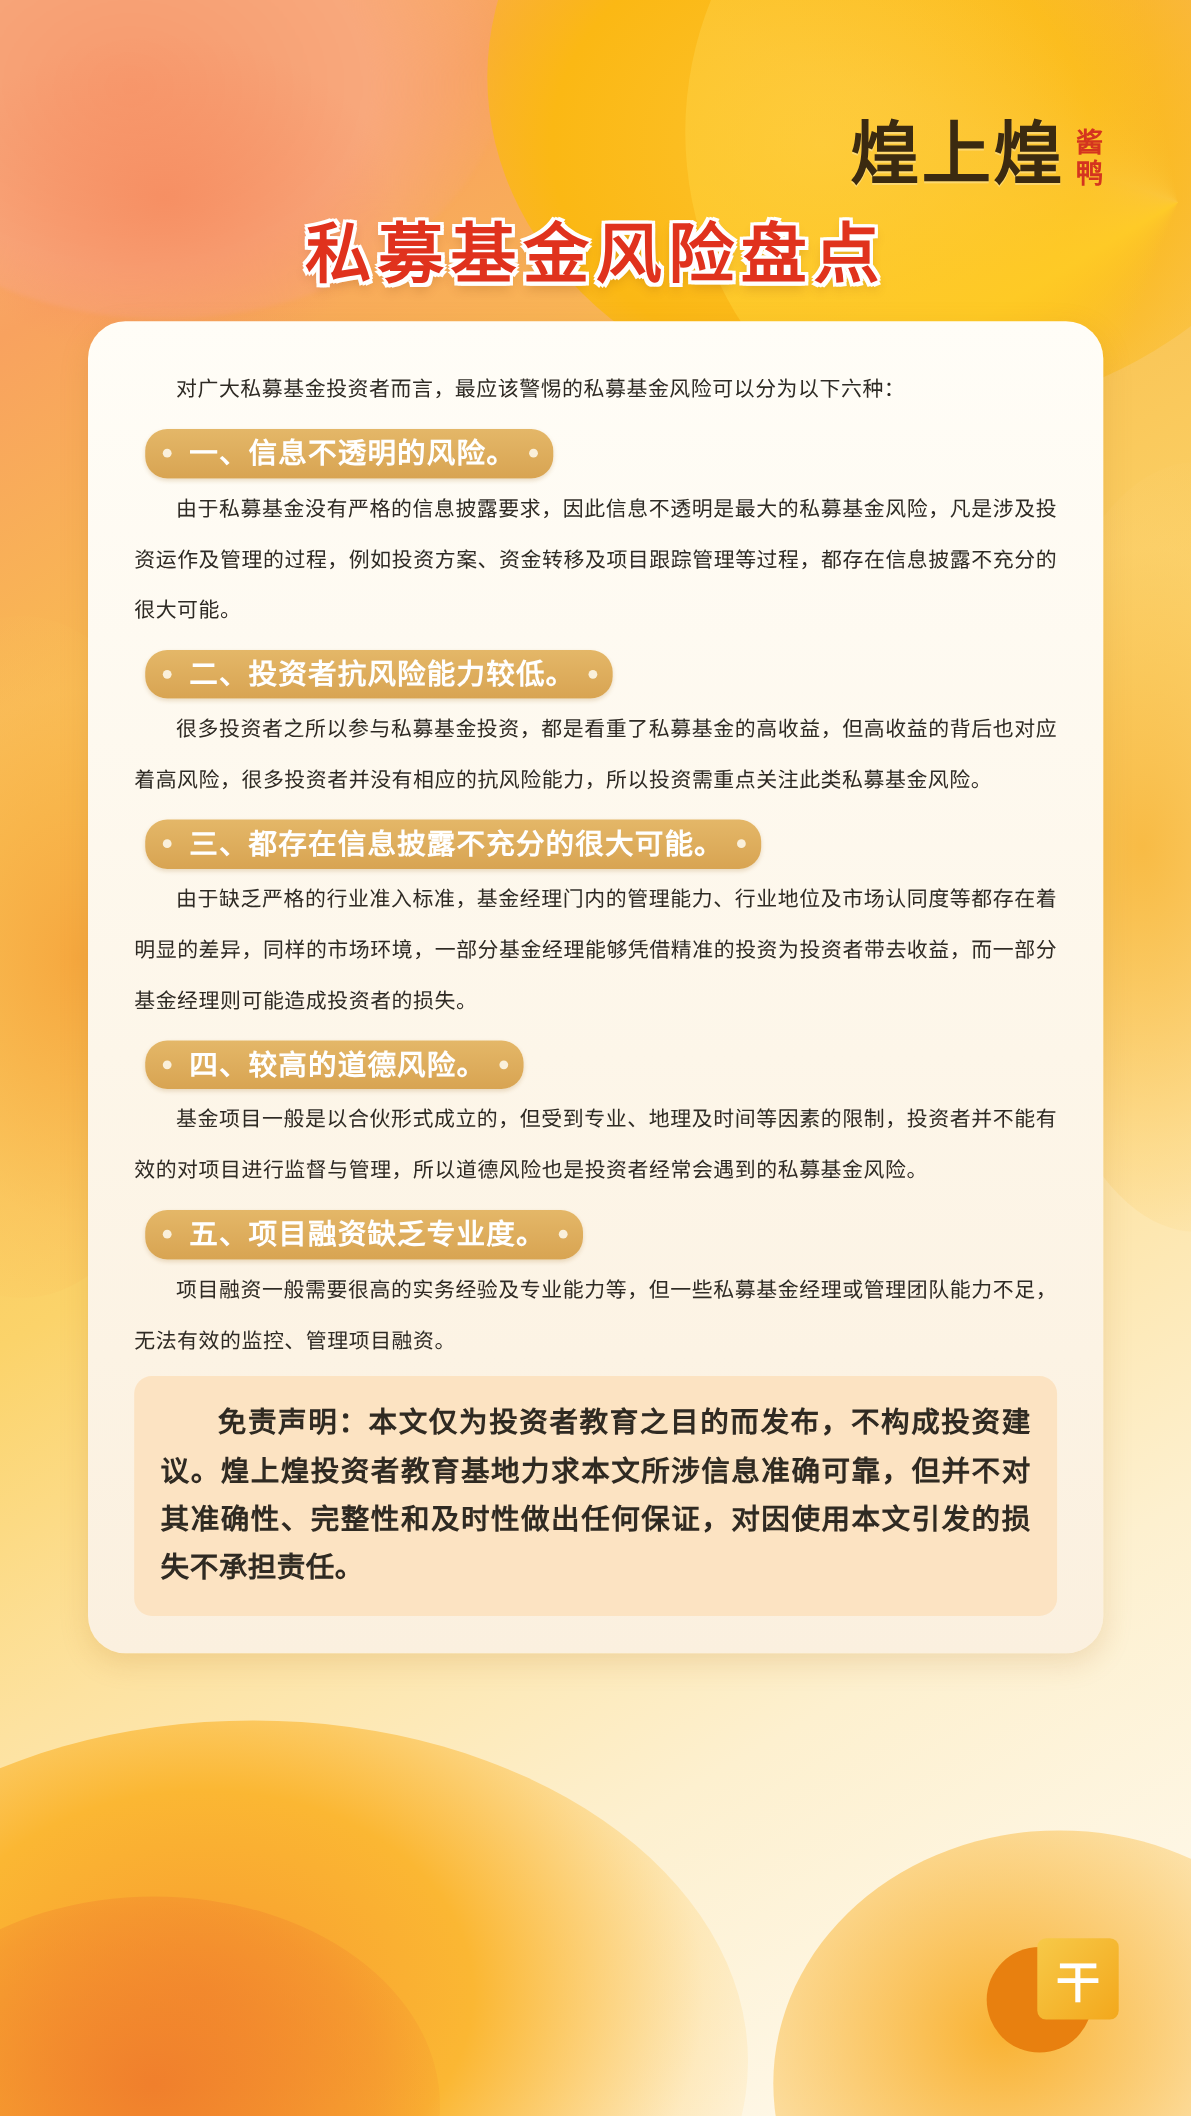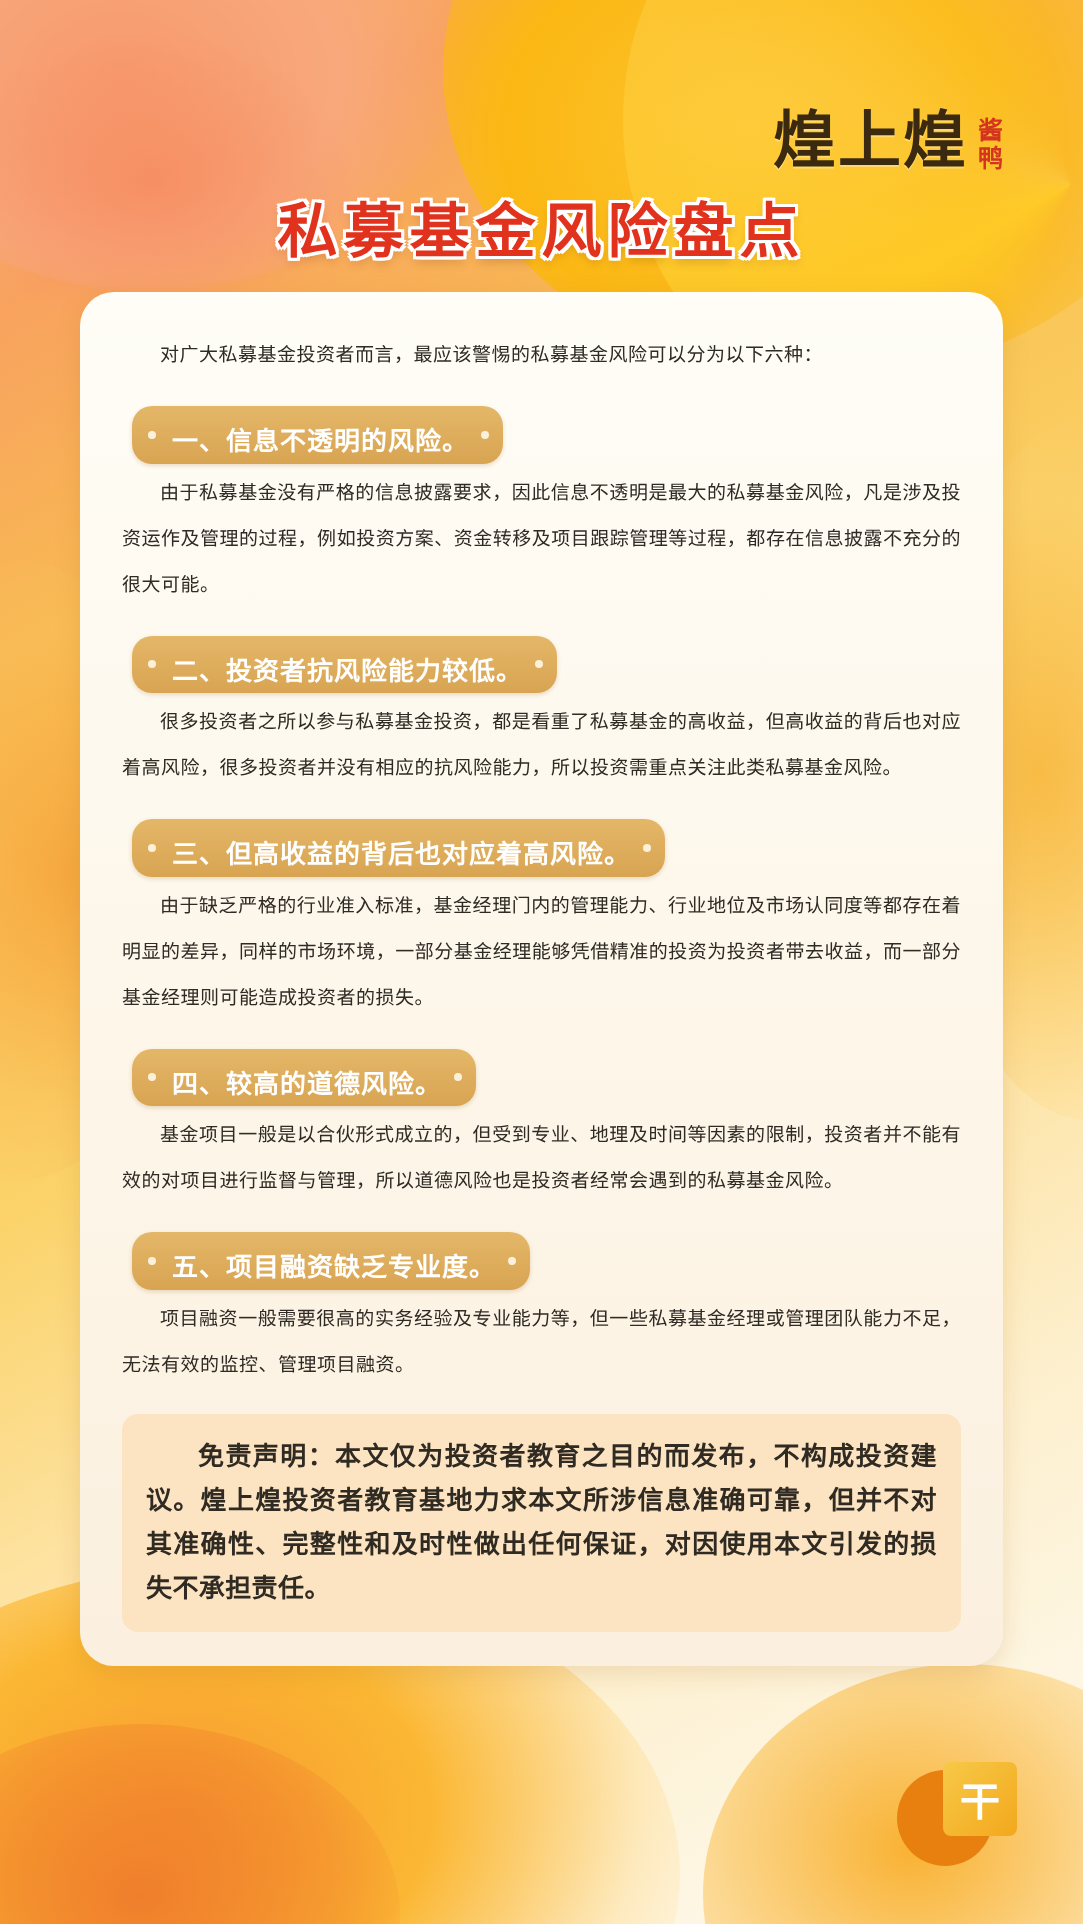--- a/index.html
+++ b/index.html
@@ -197,22 +197,22 @@
     color: #2e2a24;
     text-indent: 2em;
     margin: 0 0 4px 0;
     text-align: justify;
     letter-spacing: .5px;
   }
 
   .section-head {
     display: inline-block;
     position: relative;
-    margin: 24px 0 6px 10px;
-    padding: 19px 34px 6px 40px;
+    margin: 8px 0 6px 10px;
+    padding: 6px 34px 6px 40px;
     border-radius: 20px;
     background: linear-gradient(180deg, #e4b768 0%, #d8a452 100%);
     color: #ffffff;
     font-family: "Liberation Sans", "DejaVu Sans", sans-serif;
     font-weight: bold;
     font-size: 26px;
     letter-spacing: 1px;
     line-height: 1.25;
     box-shadow: 0 2px 4px rgba(160,110,30,.22);
   }
@@ -225,21 +225,21 @@
     margin-top: -4px;
     border-radius: 50%;
     background: #fbf3e2;
     opacity: .95;
   }
   .section-head::before { left: 16px; }
   .section-head::after { right: 14px; }
   .head-row { line-height: 0; }
 
   .disclaimer {
-    margin-top: 26px;
+    margin-top: 8px;
     background: #fce3c2;
     border-radius: 16px;
     padding: 20px 24px 22px 24px;
     font-family: "Liberation Sans", "DejaVu Sans", sans-serif;
     font-weight: bold;
     font-size: 26px;
     line-height: 44px;
     color: #2f2a22;
     text-align: justify;
     letter-spacing: .4px;
@@ -287,21 +287,21 @@
       <span class="section-head">一、信息不透明的风险。</span>
     </div>
     <p class="para">由于私募基金没有严格的信息披露要求，因此信息不透明是最大的私募基金风险，凡是涉及投资运作及管理的过程，例如投资方案、资金转移及项目跟踪管理等过程，都存在信息披露不充分的很大可能。</p>
 
     <div class="head-row">
       <span class="section-head">二、投资者抗风险能力较低。</span>
     </div>
     <p class="para">很多投资者之所以参与私募基金投资，都是看重了私募基金的高收益，但高收益的背后也对应着高风险，很多投资者并没有相应的抗风险能力，所以投资需重点关注此类私募基金风险。</p>
 
     <div class="head-row">
-      <span class="section-head">三、但高收益的背后也对应着高风险。</span>
+      <span class="section-head">三、都存在信息披露不充分的很大可能。</span>
     </div>
     <p class="para">由于缺乏严格的行业准入标准，基金经理门内的管理能力、行业地位及市场认同度等都存在着明显的差异，同样的市场环境，一部分基金经理能够凭借精准的投资为投资者带去收益，而一部分基金经理则可能造成投资者的损失。</p>
 
     <div class="head-row">
       <span class="section-head">四、较高的道德风险。</span>
     </div>
     <p class="para">基金项目一般是以合伙形式成立的，但受到专业、地理及时间等因素的限制，投资者并不能有效的对项目进行监督与管理，所以道德风险也是投资者经常会遇到的私募基金风险。</p>
 
     <div class="head-row">
       <span class="section-head">五、项目融资缺乏专业度。</span>

